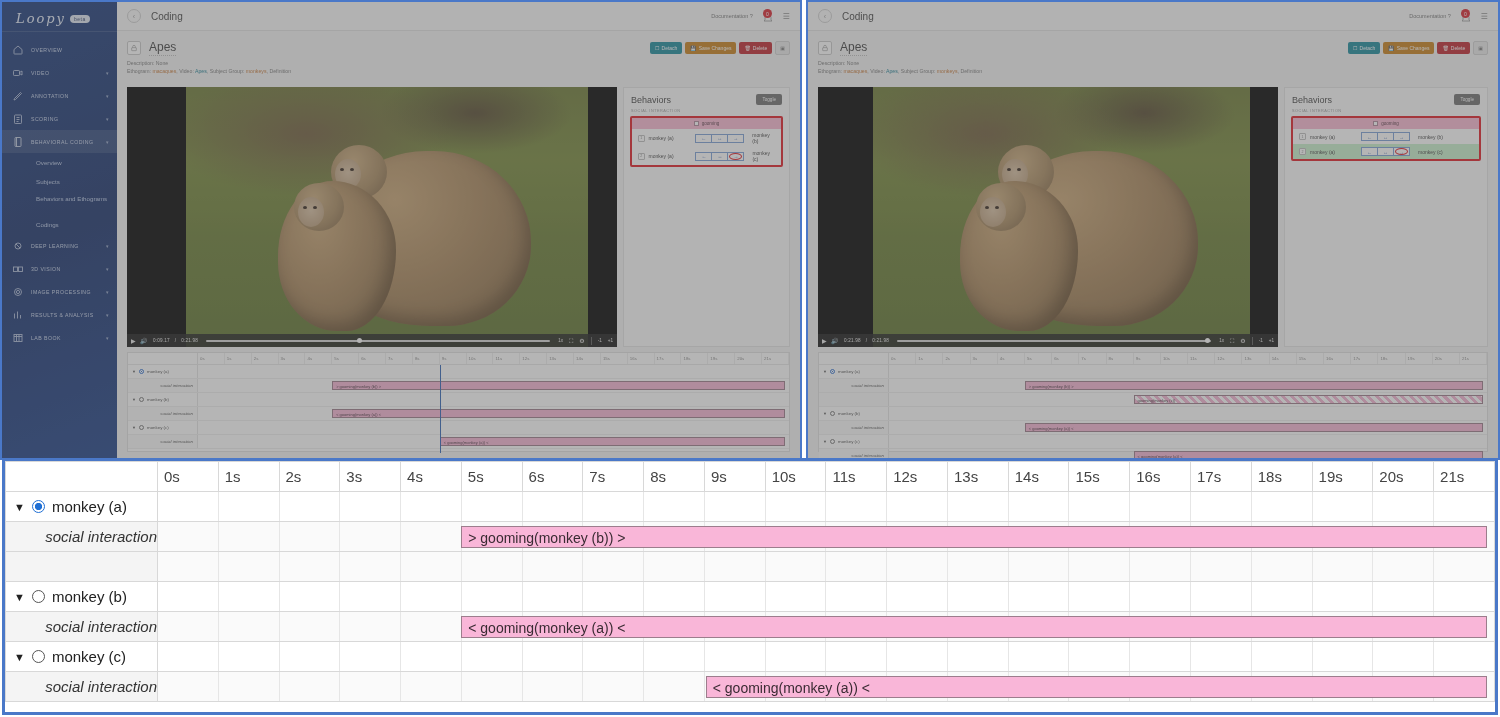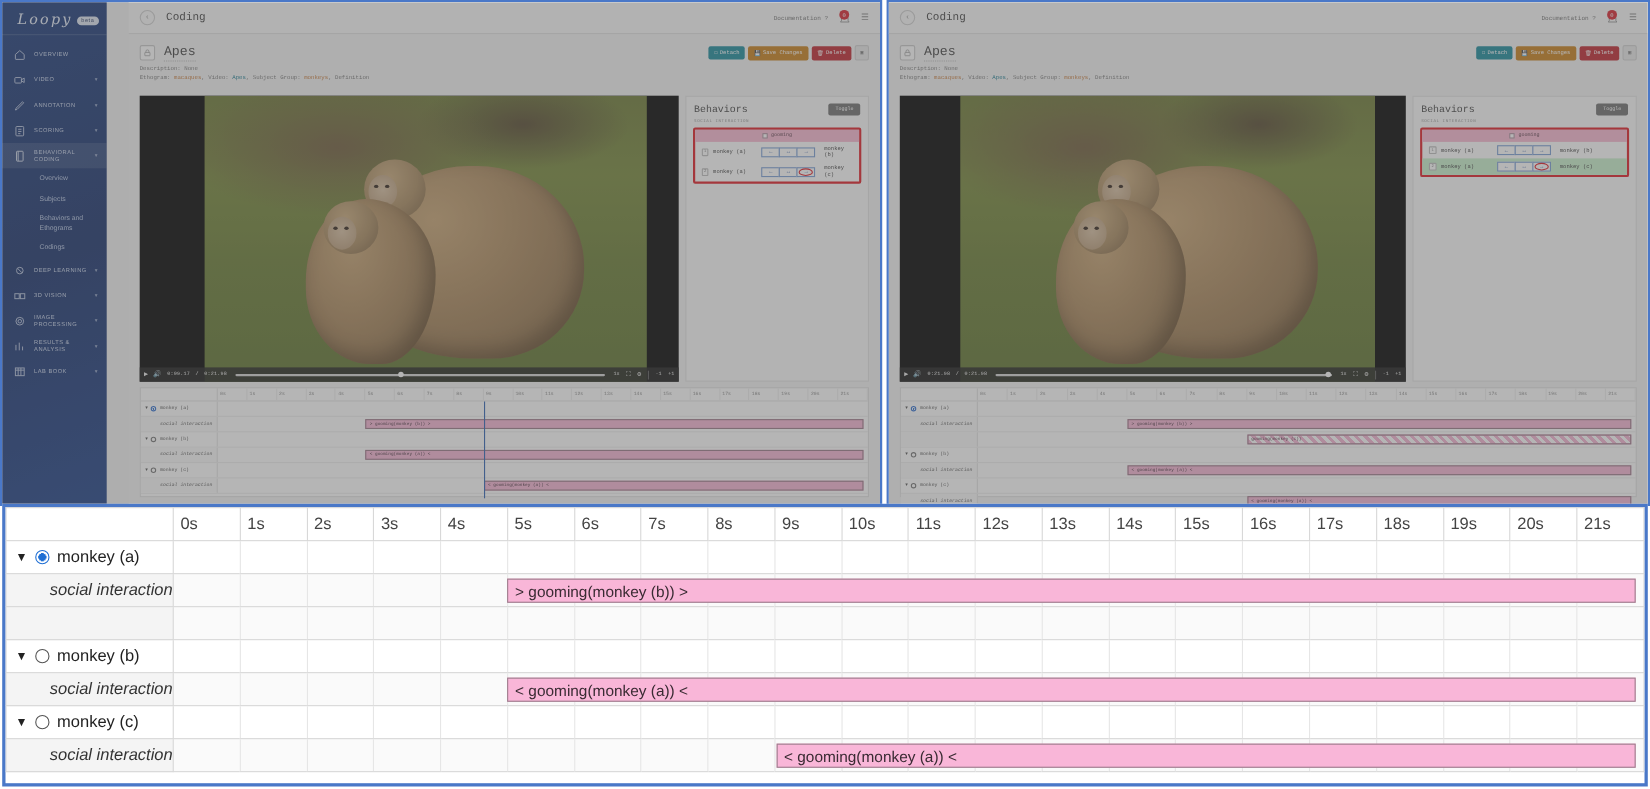--- a/index.html
+++ b/index.html
@@ -21,21 +21,21 @@
   .pane.left  { left: 0px;   width: 802px; }
   .pane.right { left: 806px; width: 694px; }
 
   .pane-inner { position: absolute; inset: 0; }
 
   
   .veil { position:absolute; inset:0; background: rgba(90,90,90,0.45); pointer-events:none; z-index: 50;}
 
   
   .sidebar {
-    position: absolute; left: 0; top: 0; width: 95px; height: 100%;
+    position: absolute; left: 0; top: 0; width: 115px; height: 100%;
     background: linear-gradient(160deg,#1b3a7a 0%, #17306a 50%, #1d3f86 100%);
     color: #cdd8ee;
   }
   .brand {
     height: 30px; display:flex; align-items:center; gap:4px;
     padding: 4px 10px 0 14px;
     border-bottom: 1px solid rgba(255,255,255,0.12);
   }
   .brand-word {
     font-family: "DejaVu Serif", serif; font-style: italic;
@@ -55,21 +55,21 @@
   .nav-item .ic { width: 12px; height: 12px; flex: 0 0 12px; opacity: .85;}
   .nav-item .lbl { flex: 1; text-transform: uppercase; }
   .nav-item .car { font-size: 5px; opacity: .7; }
   .sub-item {
     font-size: 6.2px; color: #b7c6e4; padding: 0 0 0 34px;
     height: 19px; display:flex; align-items:center; cursor:pointer;
   }
   .sub-item.two { height: 24px; line-height: 9px; display:block; padding-top:3px;}
 
   
-  .content { position: absolute; left: 115px; top: 0; right: 0; bottom: 0; background:#f4f4f4;font-family:Liberation Mono, monospace; }
+  .content { position: absolute; left: 115px; top: 0; right: 0; bottom: 0; background:#f4f4f4; }
   .topbar {
     height: 29px; background: #fafafa; border-bottom: 1px solid #e2e2e2;
     display: flex; align-items: center; padding: 0 10px; gap: 10px;
   }
   .back-circle {
     width: 14px; height: 14px; border-radius: 50%; border: 1px solid #cfcfcf;
     display:flex; align-items:center; justify-content:center; font-size:7px; color:#9a9a9a;
   }
   .topbar-title { font-size: 10px; color: #444; }
   .topbar-right { margin-left:auto; display:flex; align-items:center; gap:9px; }

